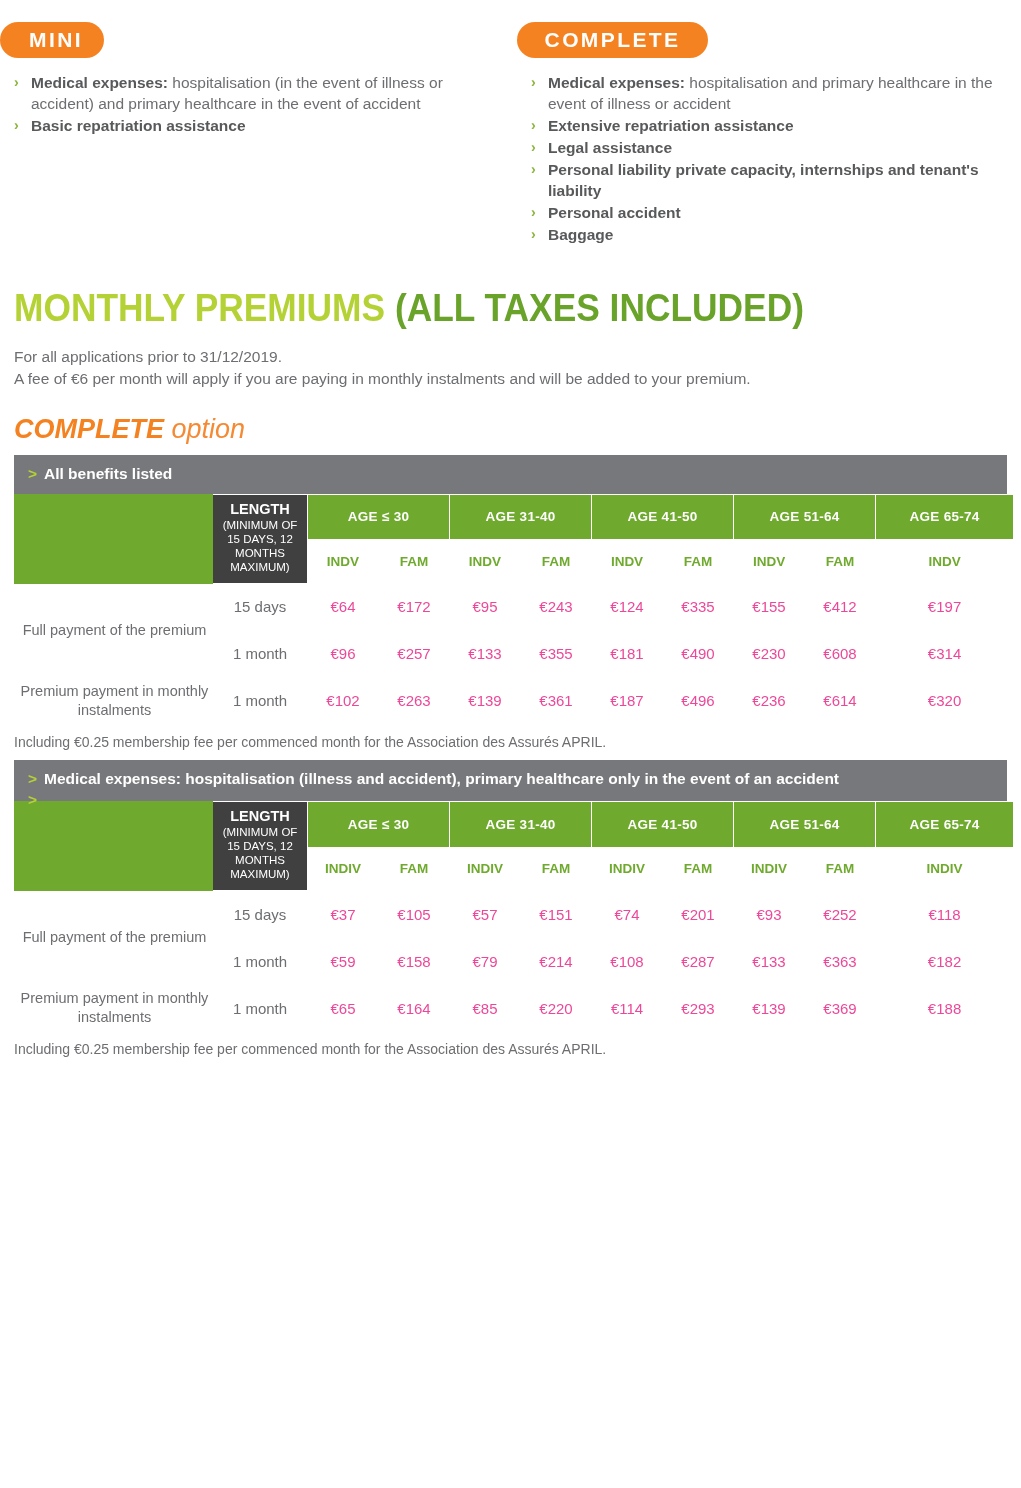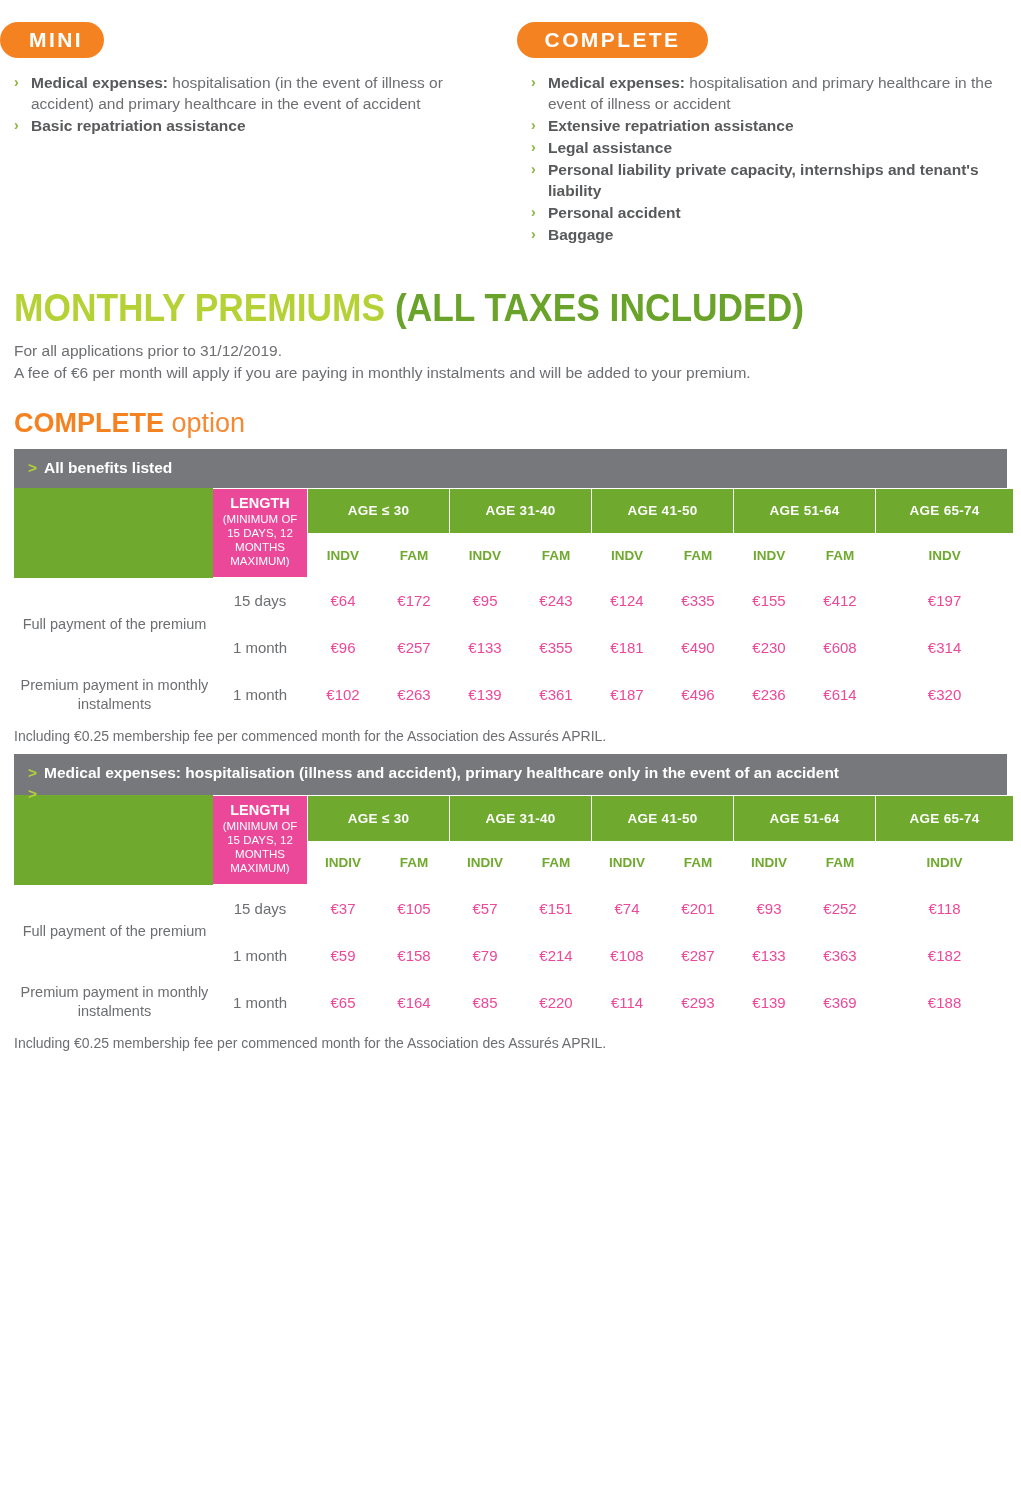--- a/index.html
+++ b/index.html
@@ -87,33 +87,34 @@
     font-weight: 700;
     font-size: 38px;
     line-height: 44px;
     transform: scaleX(0.93);
     transform-origin: left center;
     white-space: nowrap;
   }
   .premiums-head .a { color: #b4d235; }
   .premiums-head .b { color: #6aa32a; }
 
-  .intro { margin-top: 10px; }
+  .intro { margin-top: 16px; }
   .intro p {
     font-size: 15.5px;
     line-height: 21.5px;
     color: #6d6e71;
   }
 
   
   .opt-label {
     margin-top: 24px;
     font-size: 27px;
     line-height: 32px;
     color: #f58220;
+    font-style: italic;
   }
   .opt-label b { font-weight: 700; }
   .opt-label span.light { font-weight: 400; color: #f58a33; }
 
   
   .grey-band {
     background: #77787b;
     color: #ffffff;
     padding: 8px 14px 9px 14px;
     margin-top: 10px;
@@ -146,21 +147,21 @@
   }
   .hd-green {
     background: #6faa2e;
     color: #ffffff;
     font-weight: 700;
     font-size: 13.5px;
     letter-spacing: 0.3px;
   }
   .hd-green.blank { border-color: #6faa2e; }
   .len-cell {
-    background: #ec4899;
+    background: #404040;
     color: #ffffff;
     padding: 7px 4px 9px 4px;
     line-height: 14px;
   }
   .len-cell .big { font-size: 14.5px; font-weight: 700; display: block; margin-bottom: 2px; }
   .len-cell .small { font-size: 11.5px; font-weight: 400; display: block; }
   .sub-head {
     background: #ffffff;
     color: #6faa2e;
     font-weight: 700;

